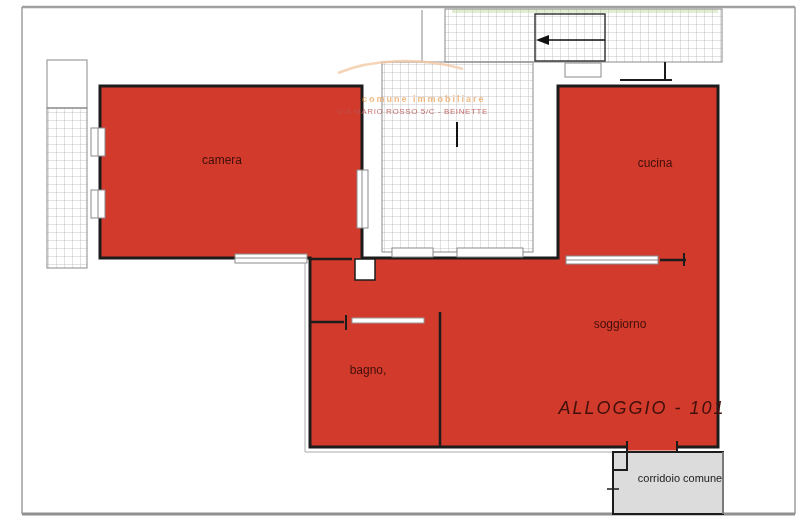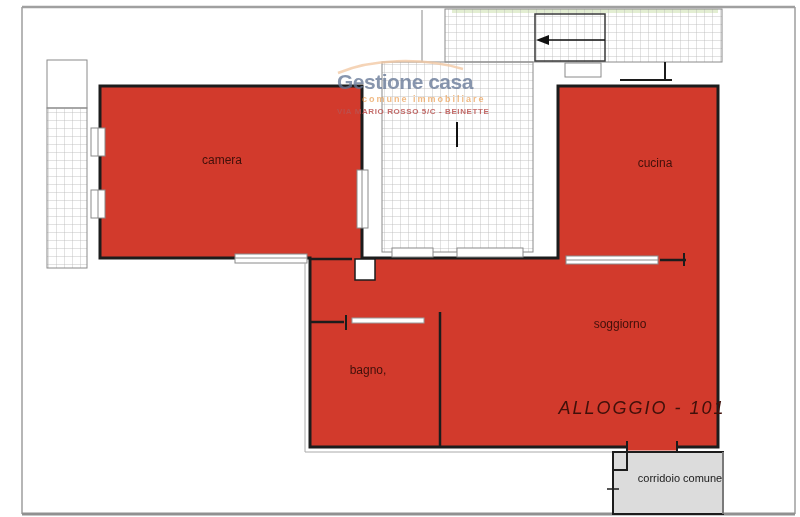--- a/index.html
+++ b/index.html
@@ -15,21 +15,21 @@
   .wm-swoosh { position:absolute; left:336px; top:56px; }
   .wm-brand {
     position:absolute; left:337px; top:70px; font-size:21px; font-weight:bold;
     color:rgba(101,119,150,0.78); letter-spacing:-0.5px; white-space:nowrap;
   }
   .wm-tagline {
     position:absolute; left:362px; top:94px; font-size:9px; font-weight:bold;
     color:rgba(232,148,64,0.65); letter-spacing:2px; white-space:nowrap;
   }
   .wm-address {
-    position:absolute; left:337px; top:107px; font-size:8px; font-weight:bold;
+    position:absolute; left:337px; top:107px; font-size:8px; font-weight:normal;
     color:rgba(186,82,80,0.85); letter-spacing:0.6px; white-space:nowrap;text-align:center;
   }
 </style>
 </head>
 <body>
 
 <div class="page">
 
   <svg class="plan-svg" width="800" height="517" viewBox="0 0 800 517">
     <defs>
@@ -120,18 +120,17 @@
       <text class="room-label" x="368" y="374" text-anchor="middle" fill="#40100a">bagno,</text>
       <text class="unit-label" x="642" y="414" text-anchor="middle" fill="#40100a">ALLOGGIO - 101</text>
       <text class="corridor-label" x="680" y="482" text-anchor="middle" fill="#1a1a1a">corridoio comune</text>
     </g>
   </svg>
 
   <div class="watermark">
     <svg class="wm-swoosh" width="130" height="20">
       <path d="M2,17 C35,3 85,1 127,13" fill="none" stroke="rgba(243,201,165,0.8)" stroke-width="2.5"></path>
     </svg>
-    <div class="wm-brand">Gestione casa</div>
     <div class="wm-tagline">comune immobiliare</div>
     <div class="wm-address">VIA MARIO ROSSO 5/C - BEINETTE</div>
   </div>
 
 </div>
 
 </body></html>

